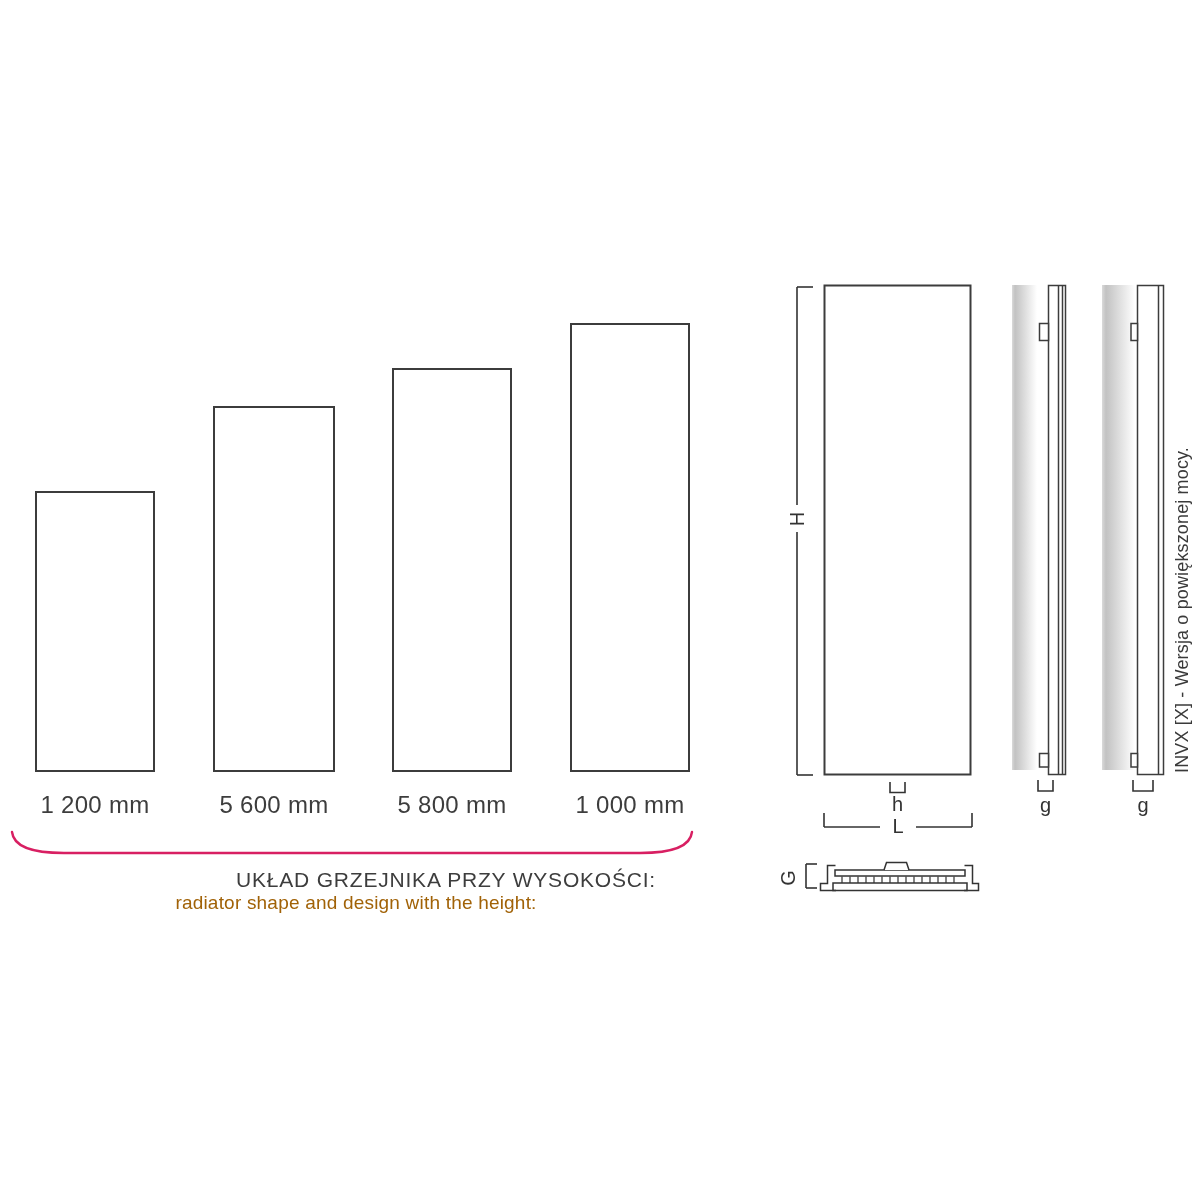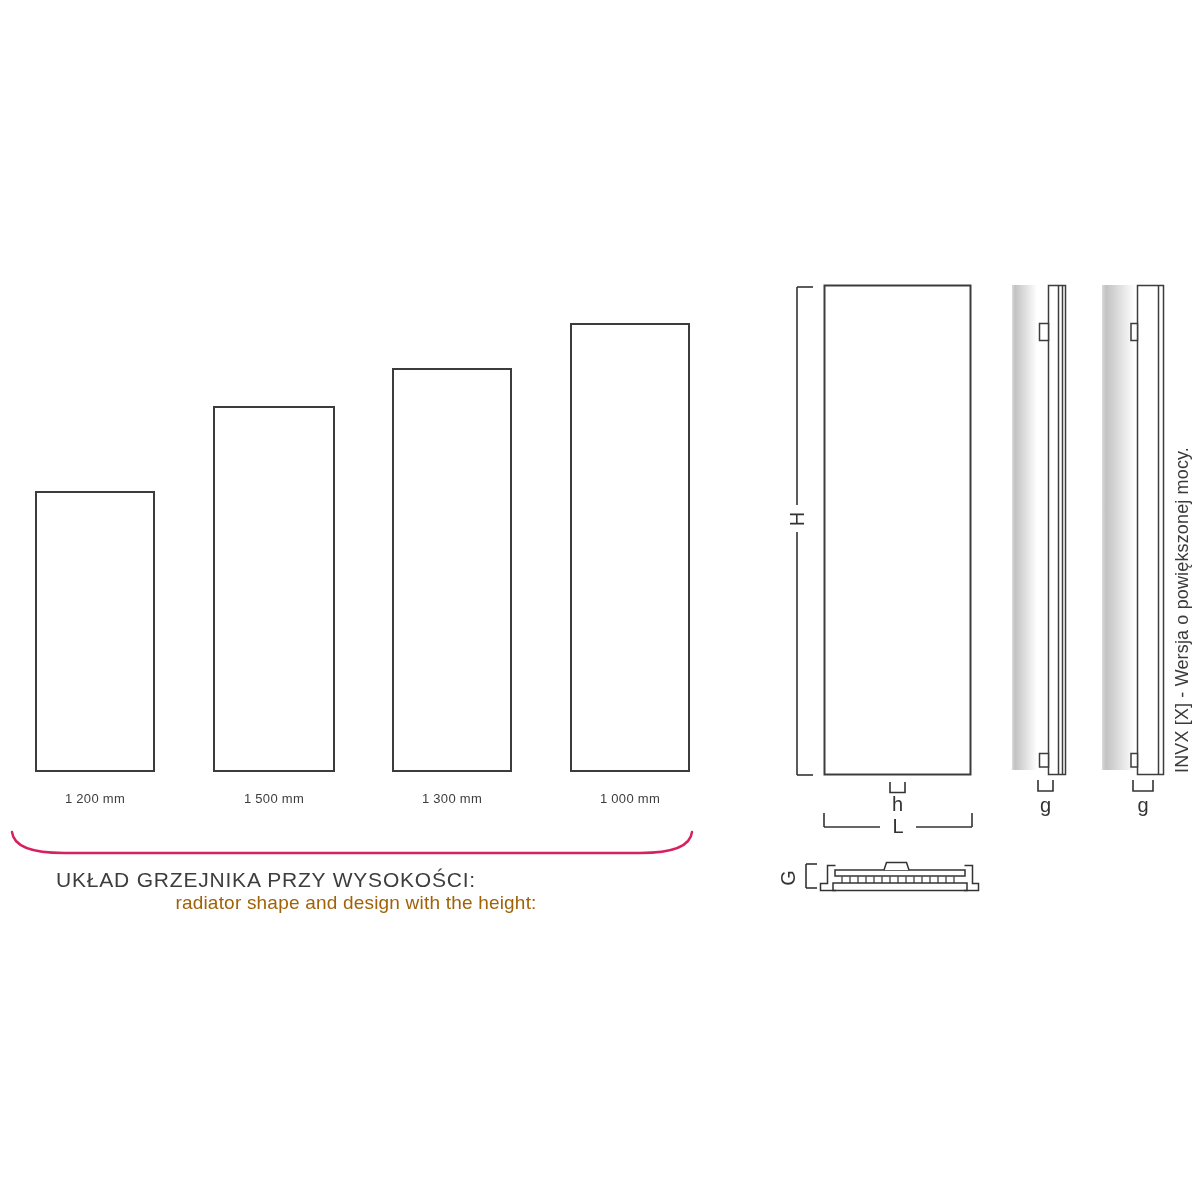--- a/index.html
+++ b/index.html
@@ -4,24 +4,24 @@
 <style>
   html,body{margin:0;padding:0;background:#ffffff;}
   #stage{
     position:relative;width:1200px;height:1200px;background:#ffffff;overflow:hidden;
     font-family:"Liberation Sans", sans-serif;
   }
   .bar{
     position:absolute;background:#ffffff;border:2px solid #3c3c3c;box-sizing:border-box;
   }
   .bar-label{
-    position:absolute;width:180px;text-align:center;font-size:13px;color:#3d3d3d;letter-spacing:0.3px;
+    position:absolute;width:180px;text-align:center;font-size:24px;color:#3d3d3d;letter-spacing:0.3px;
   }
   .caption-pl{
-    position:absolute;left:56px;top:868px;width:600px;text-align:left;
+    position:absolute;left:56px;top:868px;width:600px;text-align:right;
     font-size:21px;letter-spacing:0.8px;color:#3d3d3d;
   }
   .caption-en{
     position:absolute;left:56px;top:892px;width:600px;text-align:center;
     font-size:19px;letter-spacing:0.2px;color:#a16207;
   }
   .brace-svg{position:absolute;left:6px;top:829px;}
   .tech-svg{position:absolute;left:780px;top:280px;}
   .dim-text{font-family:"Liberation Sans", sans-serif;font-size:20px;fill:#333333;}
   .variant-text{font-family:"Liberation Sans", sans-serif;font-size:19px;fill:#3a3a3a;letter-spacing:0.2px;}
@@ -31,22 +31,22 @@
 
 <div id="stage">
 
   <div>
     <div class="bar" style="left:35px;top:491px;width:120px;height:281px;"></div>
     <div class="bar" style="left:213px;top:406px;width:122px;height:366px;"></div>
     <div class="bar" style="left:392px;top:368px;width:120px;height:404px;"></div>
     <div class="bar" style="left:570px;top:323px;width:120px;height:449px;"></div>
 
     <div class="bar-label" style="left:5px;top:791px;">1 200 mm</div>
-    <div class="bar-label" style="left:184px;top:791px;">1 500 mm</div>
-    <div class="bar-label" style="left:362px;top:791px;">1 300 mm</div>
+    <div class="bar-label" style="left:184px;top:791px;">5 600 mm</div>
+    <div class="bar-label" style="left:362px;top:791px;">5 800 mm</div>
     <div class="bar-label" style="left:540px;top:791px;">1 000 mm</div>
 
     <svg class="brace-svg" width="692" height="30" viewBox="0 0 692 30">
       <path class="accent-stroke" d="M6,3 C7.5,17 24,24 58,24 L634,24 C668,24 684.5,17 686,3" fill="none" stroke="#d81f62" stroke-width="2.4" stroke-linecap="round"></path>
     </svg>
 
     <div class="caption-pl">UKŁAD GRZEJNIKA PRZY WYSOKOŚCI:</div>
     <div class="caption-en">radiator shape and design with the height:</div>
   </div>
 

